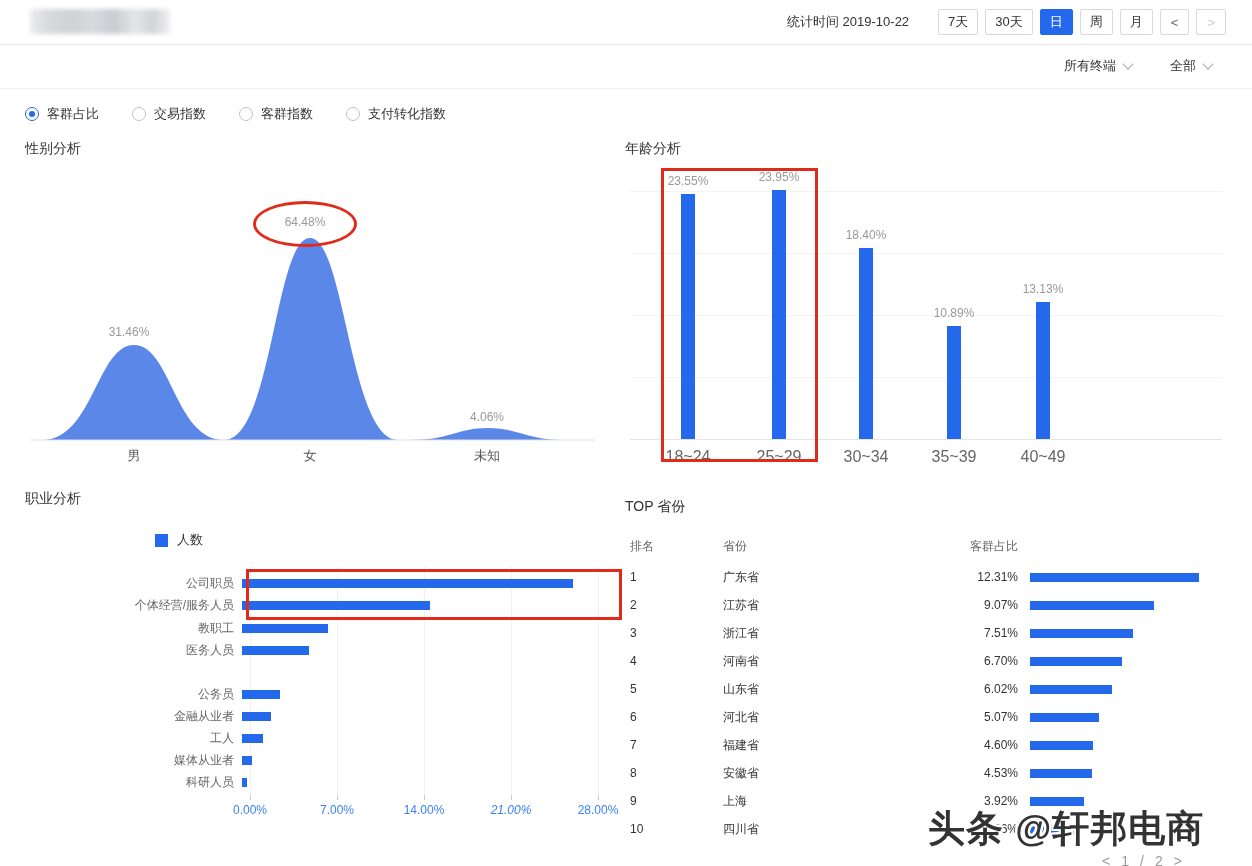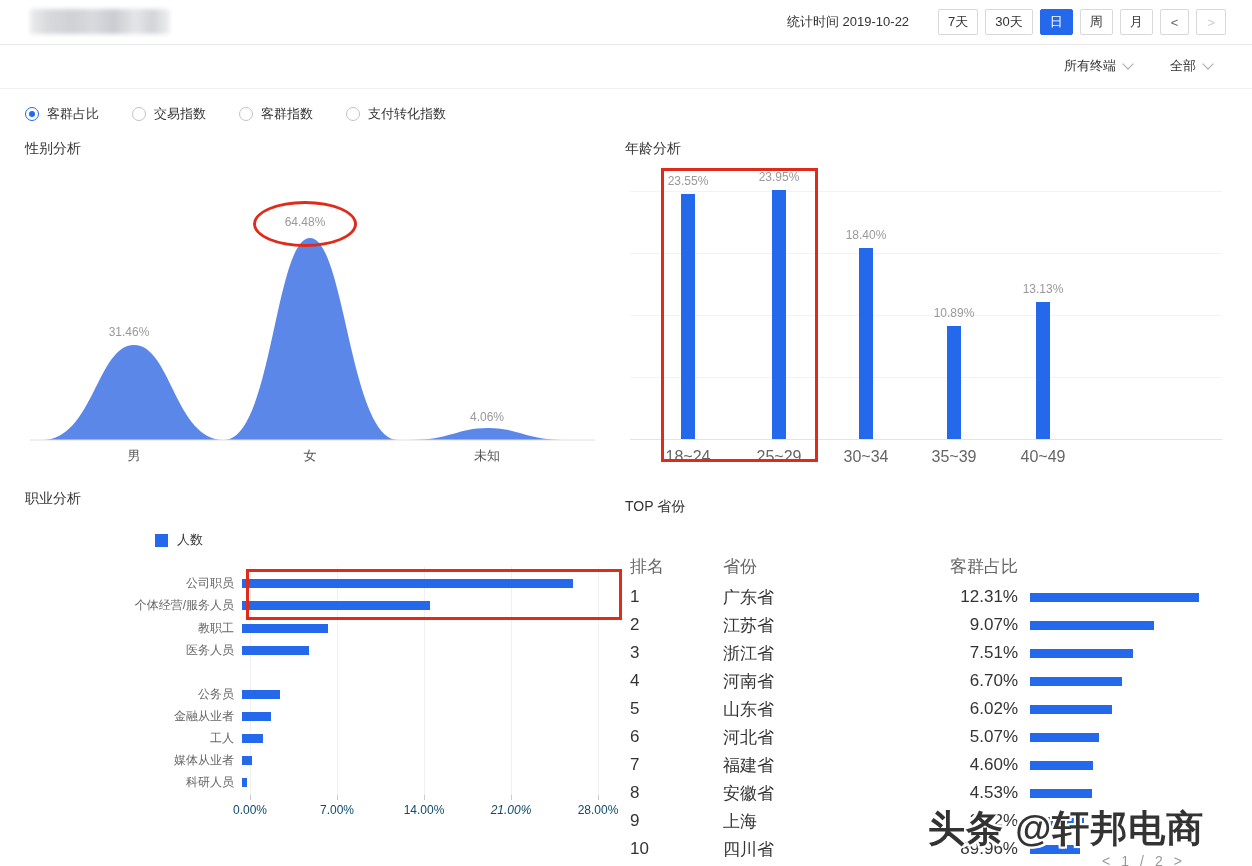--- a/index.html
+++ b/index.html
@@ -52,25 +52,25 @@
 
   
   .legend{position:absolute;left:155px;top:531px;display:flex;align-items:center;gap:9px;font-size:13px;color:#333;}
   .legend-swatch{width:13px;height:13px;background:#2468eb;}
   .occ-chart{position:absolute;left:25px;top:566px;width:595px;height:262px;}
   .occ-grid{position:absolute;top:0;width:1px;height:229px;background:#f0f0f0;}
   .occ-tickmark{position:absolute;top:229px;width:1px;height:5px;background:#ccc;}
   .occ-row{position:absolute;left:0;width:100%;height:22px;display:flex;align-items:center;}
   .occ-label{width:217px;text-align:right;padding-right:8px;font-size:12px;color:#666;box-sizing:border-box;white-space:nowrap;}
   .occ-bar{height:9px;background:#2468eb;}
-  .occ-axis-label{position:absolute;top:237px;width:70px;text-align:center;font-size:12px;color:#0c4a6e;}
+  .occ-axis-label{position:absolute;top:237px;width:70px;text-align:center;font-size:12px;color:#3b82f6;}
   .occ-redbox{position:absolute;left:221px;top:3px;width:376px;height:51px;border:3px solid #e02a1a;box-sizing:border-box;}
 
   
-  .prov-table{position:absolute;left:630px;top:535px;width:600px;font-size:17px;margin-top:20px;}
+  .prov-table{position:absolute;left:630px;top:535px;width:600px;font-size:12px;}
   .prov-row{display:flex;align-items:center;height:28px;}
   .prov-row.head{color:#666;height:22px;margin-bottom:6px;}
   .col-rank{width:93px;}
   .col-prov{width:217px;font-family:Liberation Serif, serif;}
   .col-pct{width:78px;text-align:right;}
   .prov-bar{height:9px;background:#2468eb;margin-left:12px;}
 
   
   .watermark{position:absolute;left:928px;top:804px;z-index:20;font-size:37px;font-weight:bold;color:#333;
     letter-spacing:1px;white-space:nowrap;

